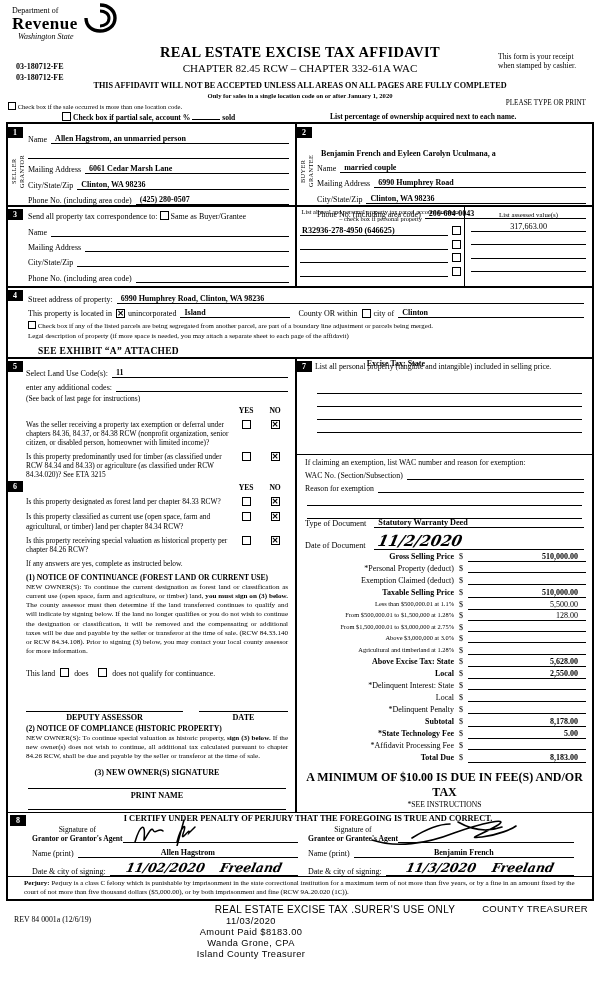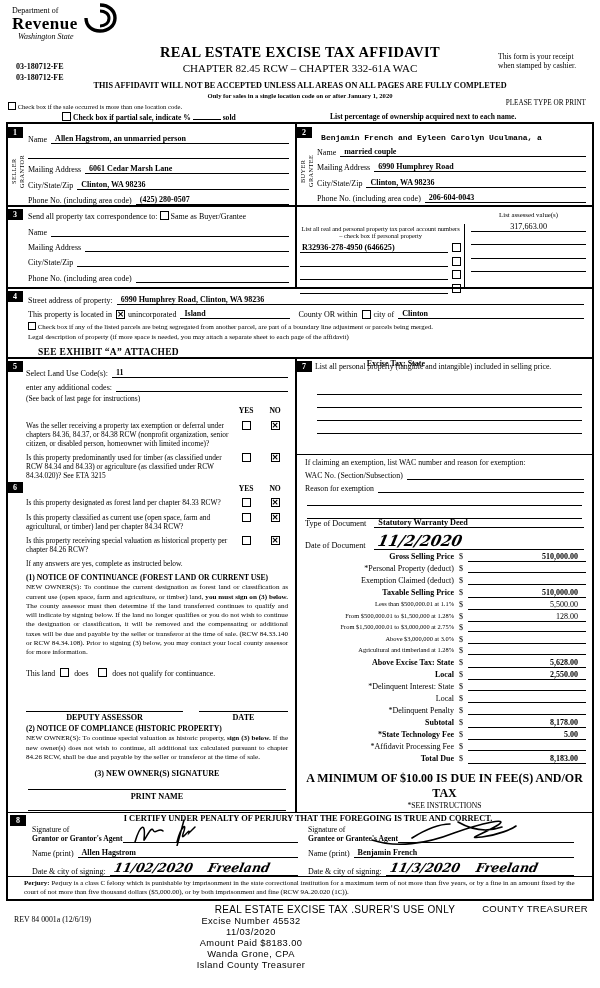--- a/index.html
+++ b/index.html
@@ -51,21 +51,21 @@
   .vstrip { position: absolute; left: 1px; top: 15px; bottom: 2px; width: 17px;
             display: flex; justify-content: center; gap: 1px; }
   .vtxt { writing-mode: vertical-rl; transform: rotate(180deg); font-size: 6.3px;
           letter-spacing: 0.4px; text-align: center; }
   .party .row, .corr .row { margin-top: 3.2px; height: 12px; }
   .plabel { padding-right: 4px; white-space: nowrap; }
 
   .sec3 { display: flex; height: 82px; border-bottom: 2px solid #000; }
   .corr { position: relative; width: 49.5%; border-right: 2px solid #000; padding: 3px 6px 2px 20px; }
   .parcelwrap { width: 50.5%; display: flex; }
-  .parcelcol { width: 57%; border-right: 1px solid #000; padding: 1px 3px; margin-top: 17px; }
+  .parcelcol { width: 57%; border-right: 1px solid #000; padding: 1px 3px; }
   .parcelhdr { font-size: 6.4px; text-align: center; line-height: 1.15; }
   .prow { display: flex; align-items: flex-end; height: 13.5px; }
   .pfill { flex: 1; border-bottom: 1px solid #000; font-weight: bold; font-size: 8.2px; padding: 0 2px; }
   .prow .box { margin-left: 4px; margin-bottom: 1px; }
   .assesscol { width: 43%; padding: 1px 6px; }
   .ahdr { font-size: 6.8px; text-align: center; margin-top: 3px; }
   .arow { height: 13.5px; border-bottom: 1px solid #000; text-align: center; font-size: 8.2px;
           display: flex; align-items: flex-end; justify-content: center; }
   .arow:first-of-type { margin-top: 4px; }
 
@@ -118,21 +118,21 @@
           min-height: 9px; }
   .mrow.tot .mval, .mrow.tot .mlabel { font-weight: bold; }
   .mrow.hdr .mval { border-bottom: none; }
   .mrow.hdr .mlabel { font-weight: bold; padding-right: 40px; }
   .minbox { text-align: center; margin-top: 5px; }
   .min1 { font-weight: bold; font-size: 12px; }
   .min2 { font-size: 7.6px; }
 
   .sec8 { position: relative; height: 64px; border-bottom: 1px solid #000; padding: 1px 8px 0 24px; }
   .certify { text-align: center; font-weight: bold; font-size: 8.4px; }
-  .sighalf { display: flex; }
+  .sighalf { display: flex; text-align: center; }
   .shalf { width: 50%; padding-right: 10px; }
   .siglabel { font-size: 7.6px; line-height: 1.2; white-space: nowrap; }
   .sigrow { display: flex; align-items: flex-end; height: 20px; }
   .sigline { flex: 1; border-bottom: 1px solid #000; position: relative; height: 18px; }
   .sigline svg { position: absolute; bottom: -4px; left: 4px; }
   .shalf .row { height: 13px; margin-top: 2px; }
 
   .perjury { flex: 1; padding: 2px 16px; font-size: 7px; line-height: 1.3; }
 
   
@@ -173,21 +173,21 @@
     <div class="receipt">This form is your receipt when stamped by cashier.</div>
     <div class="warn">THIS AFFIDAVIT WILL NOT BE ACCEPTED UNLESS ALL AREAS ON ALL PAGES ARE FULLY COMPLETED</div>
     <div class="onlyfor">Only for sales in a single location code on or after January 1, 2020</div>
     <div class="please">PLEASE TYPE OR PRINT</div>
     <div class="cb1">
       <span class="box sm"></span>
       <span>Check box if the sale occurred is more than one location code.</span>
     </div>
     <div class="cb2">
       <span class="box"></span>
-      <span>Check box if partial sale, indicate %</span>
+      <span>Check box if partial sale, account %</span>
       <span style="display:inline-block;width:28px;border-bottom:1px solid #000;"></span>
       <span>sold</span>
     </div>
     <div class="owner-note">List percentage of ownership acquired next to each name.</div>
   </div>
 
   <div class="mainbox">
 
     <div class="parties">
       <div class="party left">
@@ -215,21 +215,21 @@
           <span class="plabel">Phone No. (including area code)</span>
           <span class="fill">(425) 280-0507</span>
         </div>
       </div>
       <div class="party right">
         <span class="badge" style="left:-1px;top:3px;">2</span>
         <div class="vstrip">
           <span class="vtxt">BUYER</span>
           <span class="vtxt">GRANTEE</span>
         </div>
-        <div class="row" style="margin-top:4px;font-family:Liberation Mono, monospace;">
+        <div class="row" style="margin-top:20px;">
           <span class="fill" style="border-bottom:none;">Benjamin French and Eyleen Carolyn Uculmana, a</span>
         </div>
         <div class="row">
           <span class="plabel">Name</span>
           <span class="fill">married couple</span>
         </div>
         <div class="row">
           <span class="plabel">Mailing Address</span>
           <span class="fill">6990 Humphrey Road</span>
         </div>
@@ -603,21 +603,20 @@
       <span class="b">Perjury:</span>
       <span>Perjury is a class C felony which is punishable by imprisonment in the state correctional institution for a maximum term of not more than five years, or by a fine in an amount fixed by the court of not more than five thousand dollars ($5,000.00), or by both imprisonment and fine (RCW 9A.20.020 (1C)).</span>
     </div>
   </div>
 
   <div class="foot">
     <div class="f-rev">REV 84 0001a (12/6/19)</div>
     <div class="f-center">REAL ESTATE EXCISE TAX .SURER'S USE ONLY</div>
     <div class="f-treas">COUNTY TREASURER</div>
     <div class="f-stamp">
-      <div>Excise Number 45532</div>
       <div>11/03/2020</div>
       <div>Amount Paid $8183.00</div>
       <div>Wanda Grone, CPA</div>
       <div>Island County Treasurer</div>
     </div>
   </div>
 
 </div>
 
 </body></html>

